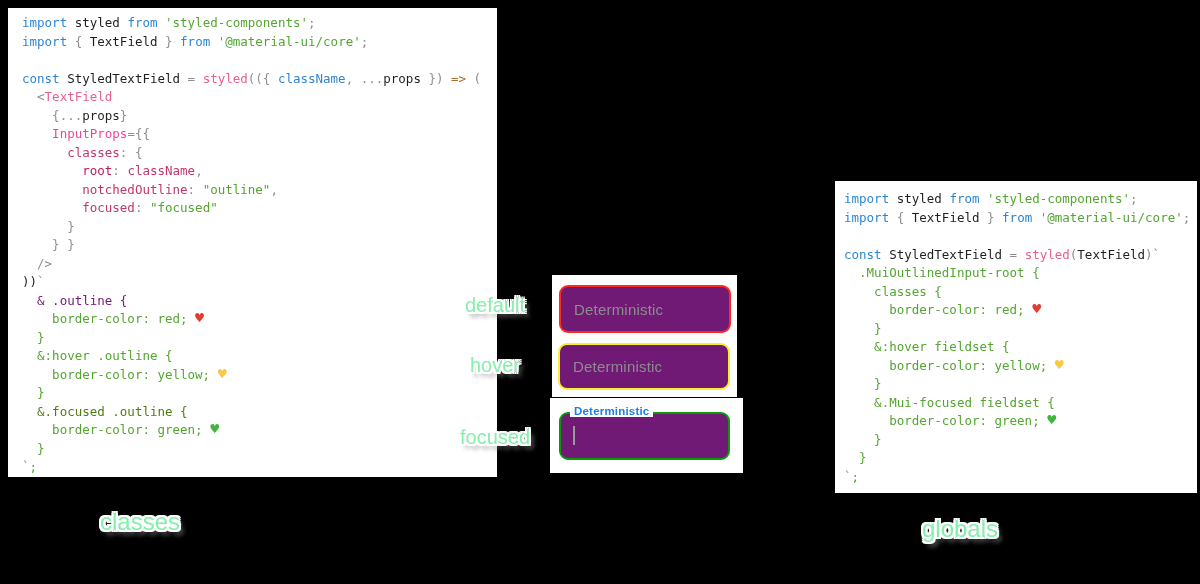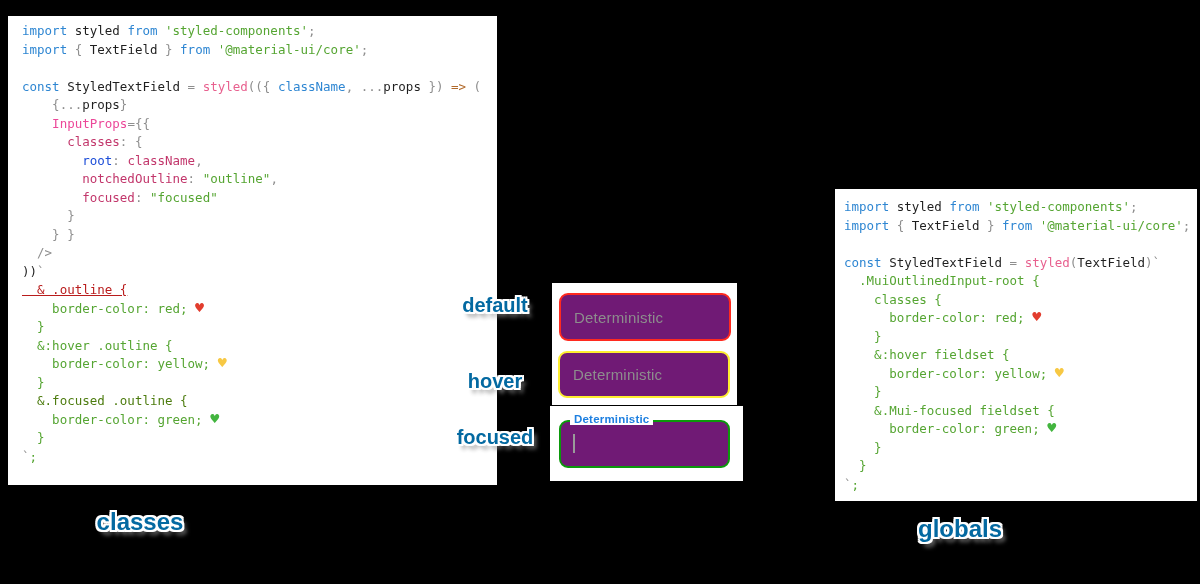--- a/index.html
+++ b/index.html
@@ -4,21 +4,21 @@
 <title>styled-components TextField comparison</title>
 <style>
   html,body{margin:0;padding:0;}
   body{
     position:relative;
     width:1200px;height:584px;
     background:#000;
     overflow:hidden;
     font-family:"Liberation Sans", sans-serif;
   }
-  .panel{position:absolute;background:#fff;margin-top:8px;}
+  .panel{position:absolute;background:#fff;}
   #left-code{left:8px;top:8px;width:489px;height:469px;padding:6px 0 0 14px;box-sizing:border-box;}
   #right-code{left:835px;top:181px;width:362px;height:312px;padding:9px 0 0 9px;box-sizing:border-box;}
   .code{font-family:"DejaVu Sans Mono", monospace;font-size:12.5px;line-height:18.5px;}
   .code-line{white-space:pre;height:18.5px;}
   .heart{font-size:15px;line-height:1;}
 
   #middle-top{left:552px;top:275px;width:185px;height:122px;}
   #middle-bottom{left:550px;top:398px;width:193px;height:75px;}
 
   .tf{position:absolute;background:#701a75;border:2px solid #ccc;border-radius:9px;box-sizing:border-box;padding-left:30px;}
@@ -32,54 +32,55 @@
   }
   .tf-float{
     position:absolute;top:-9px;left:9px;
     background:#fff;padding:0 4px;
     font-size:11.5px;font-weight:bold;letter-spacing:.2px;
   }
   .tf-cursor{position:absolute;left:12px;top:12px;width:2px;height:19px;background:#9a9a9a;}
 
   .outlined-red{
     position:absolute;
-    font-weight:bold;color:#0369a1;
+    font-weight:normal;color:#86efac;
     text-shadow:
       -2px -2px 0 #fff, 0 -2px 0 #fff, 2px -2px 0 #fff,
       -2px 0 0 #fff, 2px 0 0 #fff,
       -2px 2px 0 #fff, 0 2px 0 #fff, 2px 2px 0 #fff,
       4px 5px 4px rgba(135,135,135,0.95);
   }
   .state-label{left:445px;width:100px;text-align:center;font-size:20px;}
   #label-default{top:294px;}
-  #label-hover{top:354px;margin-top:16px;}
+  #label-hover{top:354px;}
   #label-focused{top:426px;}
   .caption{width:100px;text-align:center;font-size:24px;}
   #caption-classes{left:90px;top:508px;}
   #caption-globals{left:910px;top:515px;}
 </style>
 </head>
 <body>
 
 <div id="left-code" class="panel code">
     <div class="code-line"><span style="color: rgb(46, 134, 210);">import</span><span style="color: rgb(31, 31, 31);"> styled </span><span style="color: rgb(46, 134, 210);">from</span><span style="color: rgb(31, 31, 31);"> </span><span style="color: rgb(85, 165, 50);">'styled-components'</span><span style="color: rgb(142, 142, 142);">;</span></div>
     <div class="code-line"><span style="color: rgb(46, 134, 210);">import</span><span style="color: rgb(31, 31, 31);"> </span><span style="color: rgb(142, 142, 142);">{ </span><span style="color: rgb(31, 31, 31);">TextField</span><span style="color: rgb(142, 142, 142);"> }</span><span style="color: rgb(31, 31, 31);"> </span><span style="color: rgb(46, 134, 210);">from</span><span style="color: rgb(31, 31, 31);"> </span><span style="color: rgb(85, 165, 50);">'@material-ui/core'</span><span style="color: rgb(142, 142, 142);">;</span></div>
     <div class="code-line">&nbsp;</div>
     <div class="code-line"><span style="color: rgb(46, 134, 210);">const</span><span style="color: rgb(31, 31, 31);"> StyledTextField </span><span style="color: rgb(142, 142, 142);">= </span><span style="color: rgb(232, 97, 143);">styled</span><span style="color: rgb(142, 142, 142);">(({ </span><span style="color: rgb(46, 134, 210);">className</span><span style="color: rgb(142, 142, 142);">, ...</span><span style="color: rgb(31, 31, 31);">props</span><span style="color: rgb(142, 142, 142);"> }) </span><span style="color: rgb(178, 106, 43);">=&gt;</span><span style="color: rgb(142, 142, 142);"> (</span></div>
+    <div class="code-line"><span style="color: rgb(142, 142, 142);">  &lt;</span><span style="color: rgb(232, 97, 143);">TextField</span></div>
     <div class="code-line"><span style="color: rgb(142, 142, 142);">    {...</span><span style="color: rgb(31, 31, 31);">props</span><span style="color: rgb(142, 142, 142);">}</span></div>
     <div class="code-line"><span style="color: rgb(31, 31, 31);">    </span><span style="color: #ec4899;">InputProps</span><span style="color: rgb(142, 142, 142);">={{</span></div>
     <div class="code-line"><span style="color: rgb(31, 31, 31);">      </span><span style="color: rgb(194, 54, 107);">classes</span><span style="color: rgb(142, 142, 142);">: {</span></div>
-    <div class="code-line"><span style="color: rgb(31, 31, 31);">        </span><span style="color: #1d4ed8;">root</span><span style="color: rgb(142, 142, 142);">: </span><span style="color: rgb(194, 54, 107);">className</span><span style="color: rgb(142, 142, 142);">,</span></div>
+    <div class="code-line"><span style="color: rgb(31, 31, 31);">        </span><span style="color: #be185d;">root</span><span style="color: rgb(142, 142, 142);">: </span><span style="color: rgb(194, 54, 107);">className</span><span style="color: rgb(142, 142, 142);">,</span></div>
     <div class="code-line"><span style="color: rgb(31, 31, 31);">        </span><span style="color: rgb(194, 54, 107);">notchedOutline</span><span style="color: rgb(142, 142, 142);">: </span><span style="color: rgb(85, 165, 50);">"outline"</span><span style="color: rgb(142, 142, 142);">,</span></div>
     <div class="code-line"><span style="color: rgb(31, 31, 31);">        </span><span style="color: rgb(194, 54, 107);">focused</span><span style="color: rgb(142, 142, 142);">: </span><span style="color: rgb(85, 165, 50);">"focused"</span></div>
     <div class="code-line"><span style="color: rgb(142, 142, 142);">      }</span></div>
     <div class="code-line"><span style="color: rgb(142, 142, 142);">    } }</span></div>
     <div class="code-line"><span style="color: rgb(142, 142, 142);">  /&gt;</span></div>
     <div class="code-line"><span style="color: rgb(31, 31, 31);">))</span><span style="color: rgb(142, 142, 142);">`</span></div>
-    <div class="code-line"><span style="color: #b91c1c; text-decoration: underline;">  &amp; .outline {</span></div>
+    <div class="code-line"><span style="color: #701a75;">  &amp; .outline {</span></div>
     <div class="code-line"><span style="color: rgb(85, 165, 50);">    border-color: red; </span><span class="heart" style="color: rgb(226, 61, 46);">♥</span></div>
     <div class="code-line"><span style="color: rgb(85, 165, 50);">  }</span></div>
     <div class="code-line"><span style="color: rgb(85, 165, 50);">  &amp;:hover .outline {</span></div>
     <div class="code-line"><span style="color: rgb(85, 165, 50);">    border-color: yellow; </span><span class="heart" style="color: rgb(247, 200, 67);">♥</span></div>
     <div class="code-line"><span style="color: rgb(85, 165, 50);">  }</span></div>
     <div class="code-line"><span style="color: #4d7c0f;">  &amp;.focused .outline {</span></div>
     <div class="code-line"><span style="color: rgb(85, 165, 50);">    border-color: green; </span><span class="heart" style="color: rgb(67, 181, 63);">♥</span></div>
     <div class="code-line"><span style="color: rgb(85, 165, 50);">  }</span></div>
     <div class="code-line"><span style="color: rgb(142, 142, 142);">`</span><span style="color: rgb(85, 165, 50);">;</span></div>
   </div>

